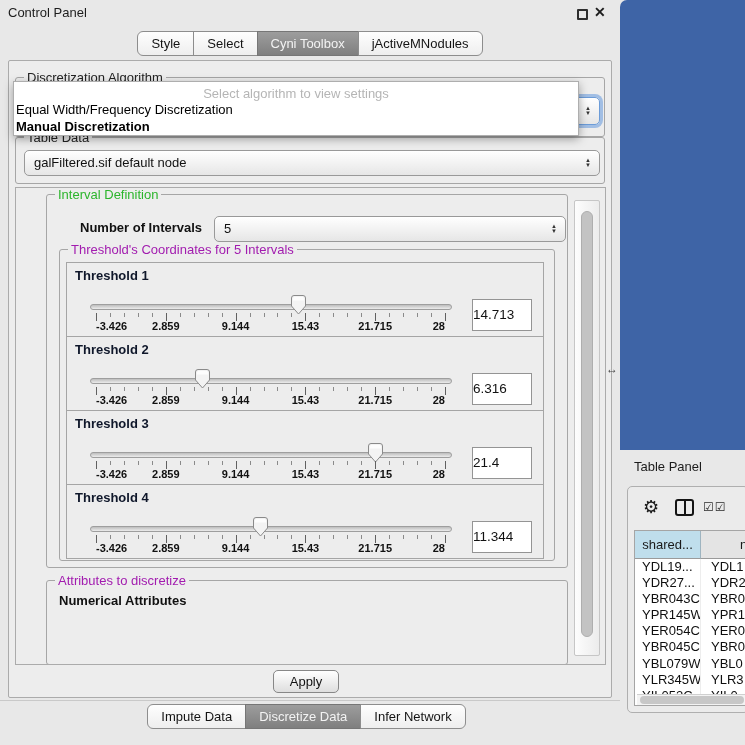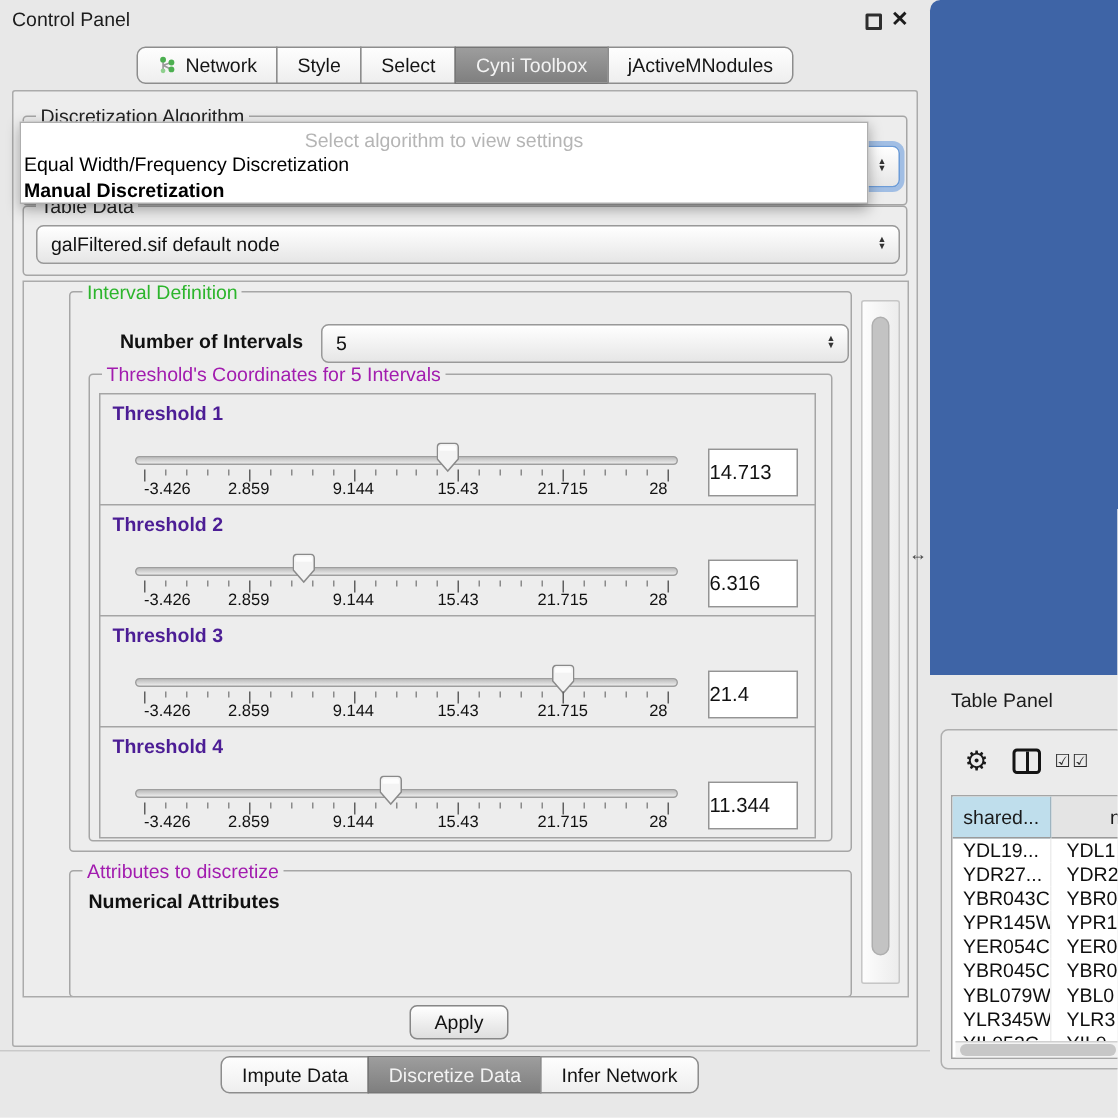--- a/index.html
+++ b/index.html
@@ -49,30 +49,30 @@
   .td-group{left:6px;top:76px;width:590px;height:47px;}
   .td-combo{left:8px;top:12px;width:576px;height:26px;}
 
   .content{position:absolute;left:6px;top:126px;width:591px;height:478px;border:1px solid #ababab;background:#ededed;overflow:hidden;}
   .interval-group{left:30px;top:6px;width:522px;height:374px;}
   .num-label{position:absolute;left:33px;top:25px;font-size:13px;font-weight:bold;color:#111;}
   .num-combo{left:167px;top:21px;width:352px;height:26px;}
   .thresholds-group{left:12px;top:54px;width:496px;height:312px;}
   #threshold-list{position:absolute;left:0;top:0;width:100%;height:100%;}
   .th-box{position:absolute;left:6px;width:478px;height:75px;border:1px solid #a5a5a5;background:#ededed;}
-  .th-label{position:absolute;left:8px;top:5px;font-size:13px;font-weight:bold;color:#4c1d95;}
+  .th-label{position:absolute;left:8px;top:5px;font-size:13px;font-weight:bold;color:#0f172a;}
   .th-track{position:absolute;left:23px;top:41px;width:362px;height:6px;border:1px solid #9e9e9e;border-radius:3px;
             background:linear-gradient(#bdbdbd,#ececec);}
   .th-thumb{position:absolute;top:32px;width:15px;height:20px;}
   .th-value{position:absolute;left:405px;top:36px;width:60px;height:32px;background:#fff;border:1px solid #949494;
             font-size:13.5px;color:#111;padding-right:6px;line-height:30px;}
   .th-ticks{position:absolute;left:29px;top:49px;width:349px;height:9px;}
   .tick{position:absolute;top:1px;width:1px;height:4px;background:#8a8a8a;}
   .tick.major{height:8px;background:#606060;}
-  .th-ticklabels{position:absolute;left:29px;top:57px;width:349px;height:13px;font-size:11px;font-weight:normal;color:#111;}
+  .th-ticklabels{position:absolute;left:29px;top:57px;width:349px;height:13px;font-size:11px;font-weight:bold;color:#111;}
   .tl{position:absolute;transform:translateX(-50%);white-space:nowrap;}
   .tl.first{transform:none;}
   .tl.last{transform:translateX(-100%);}
 
   .attr-group{left:30px;top:392px;width:522px;height:85px;}
   .attr-sub{position:absolute;left:12px;top:12px;font-size:13px;font-weight:bold;color:#111;}
   .attr-list{position:absolute;left:12px;top:34px;width:503px;height:50px;background:#fff;border:1px solid #999;overflow:hidden;}
   .attr-item{font-size:13px;color:#111;line-height:16px;padding-left:13px;}
   .attr-item:first-child{padding-top:3px;}
   .attr-scroll{position:absolute;right:1px;top:1px;width:13px;height:48px;background:#f2f2f2;border-left:1px solid #d4d4d4;}
@@ -116,32 +116,20 @@
 <div class="stage">
 
   <div class="cp">
     <div class="cp-titlebar">
       <span class="cp-title-text">Control Panel</span>
       <span class="cp-float"></span>
       <span class="cp-close">✕</span>
     </div>
 
     <div class="seg-bar top" id="cp-tabs">
-        <div class="seg">
-          <span class="neticon">
-            <svg viewBox="0 0 14 14" width="13" height="13">
-              <path d="M4 3 L4 11 M4 7 L10 5 M4 7 L10 10" stroke="#9a9a9a" stroke-width="1.2" fill="none"></path>
-              <circle cx="4" cy="3" r="2.1" fill="#4caf50"></circle>
-              <circle cx="10" cy="5" r="2.1" fill="#4caf50"></circle>
-              <circle cx="10" cy="10" r="2.1" fill="#4caf50"></circle>
-              <circle cx="4" cy="11" r="1.7" fill="#8fd08e"></circle>
-            </svg>
-          </span>
-          <span>Network</span>
-        </div>
         <div class="seg">
           <span>Style</span>
         </div>
         <div class="seg">
           <span>Select</span>
         </div>
         <div class="seg active">
           <span>Cyni Toolbox</span>
         </div>
         <div class="seg">

